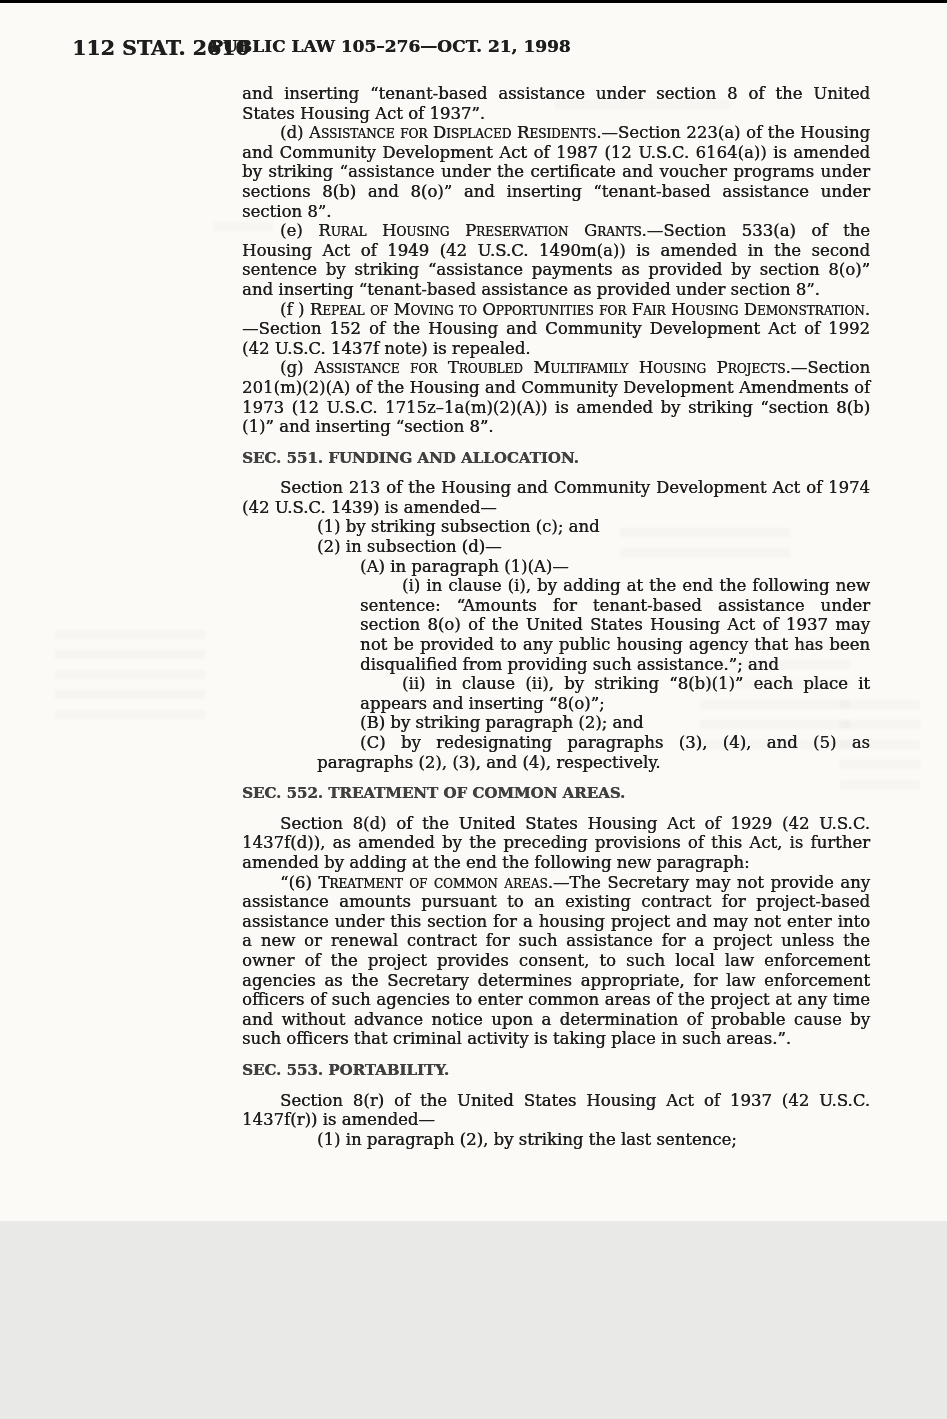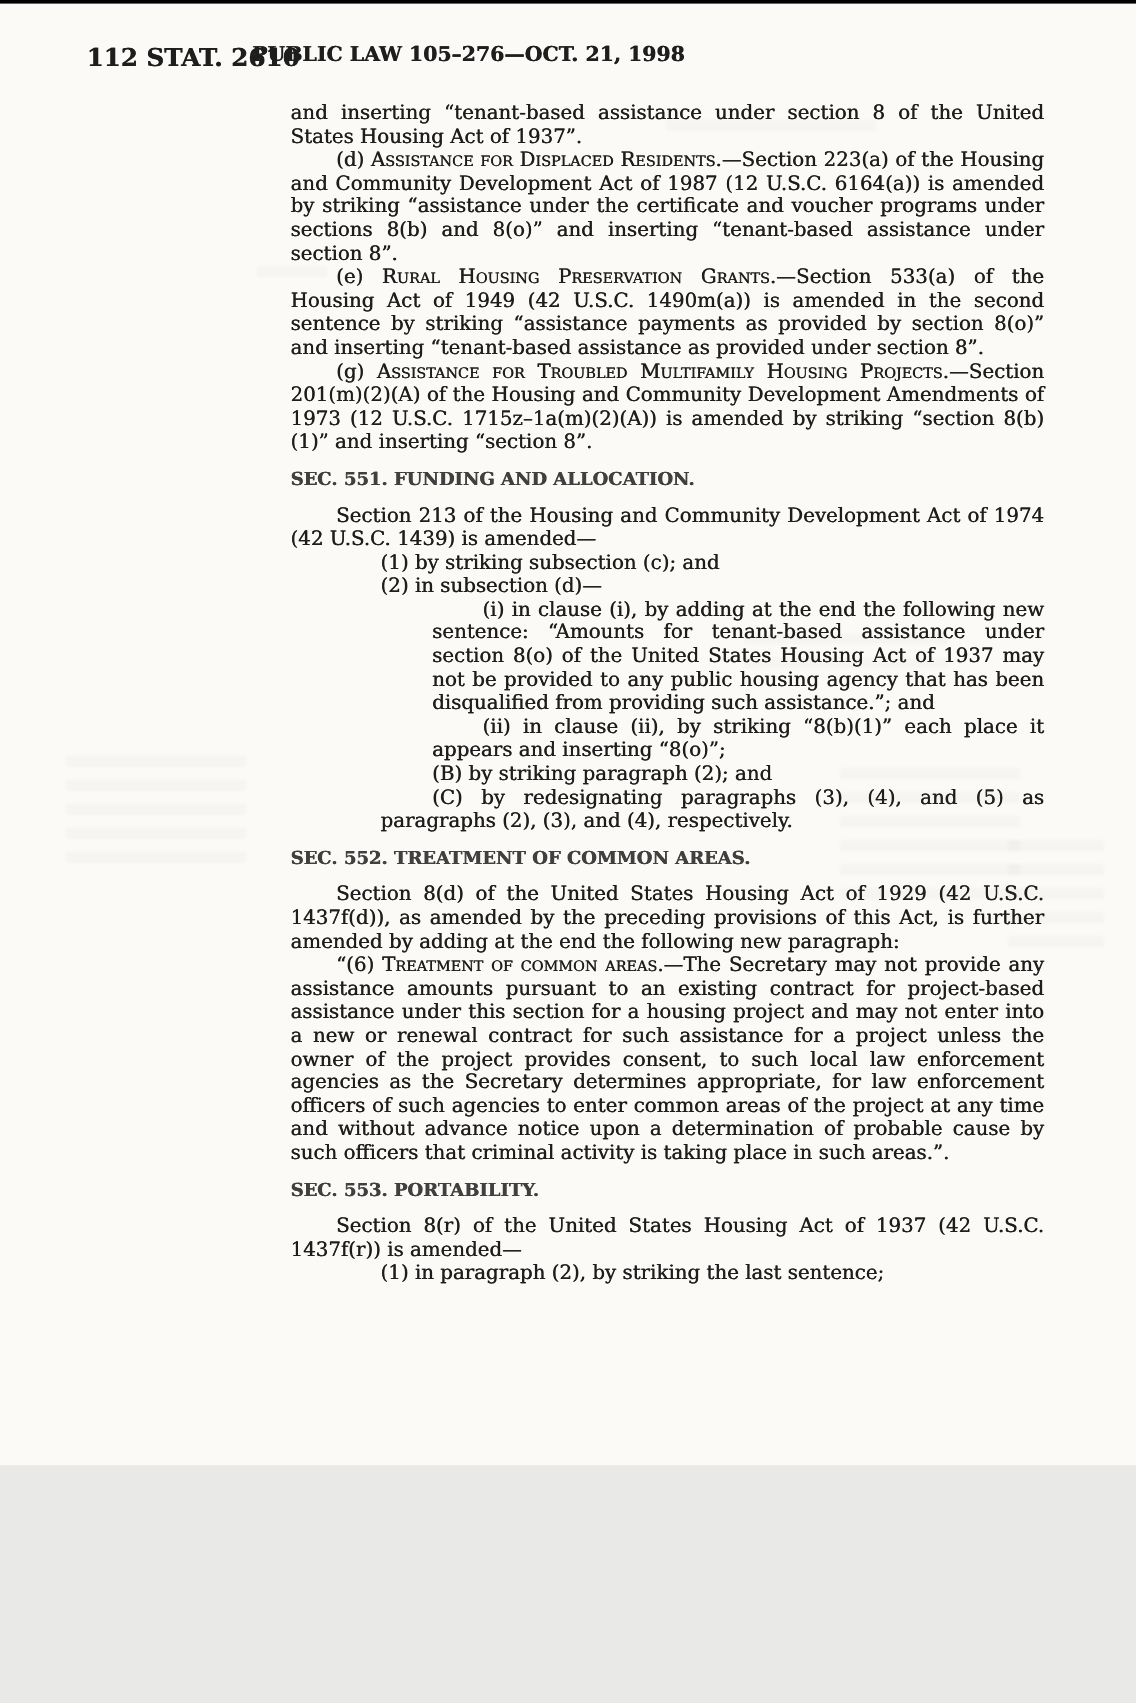--- a/index.html
+++ b/index.html
@@ -78,25 +78,27 @@
   <div class="top-edge"></div>
 
   <div class="stat-num">112 STAT. 2610</div>
 
   <div class="law-title">PUBLIC LAW 105–276—OCT. 21, 1998</div>
 
   <div class="statute-body">
       <p class="para flush"><span>and inserting “tenant-based assistance under section 8 of the United States Housing Act of 1937”.</span></p>
       <p class="para ind"><span>(d) </span><span class="sc">Assistance for Displaced Residents</span><span>.—Section 223(a) of the Housing and Community Development Act of 1987 (12 U.S.C. 6164(a)) is amended by striking “assistance under the certificate and voucher programs under sections 8(b) and 8(o)” and inserting “tenant-based assistance under section 8”.</span></p>
       <p class="para ind"><span>(e) </span><span class="sc">Rural Housing Preservation Grants</span><span>.—Section 533(a) of the Housing Act of 1949 (42 U.S.C. 1490m(a)) is amended in the second sentence by striking “assistance payments as provided by section 8(o)” and inserting “tenant-based assistance as provided under section 8”.</span></p>
+      <p class="para ind"><span>(f ) </span><span class="sc">Repeal of Moving to Opportunities for Fair Housing Demonstration</span><span>.—Section 152 of the Housing and Community Development Act of 1992 (42 U.S.C. 1437f note) is repealed.</span></p>
       <p class="para ind"><span>(g) </span><span class="sc">Assistance for Troubled Multifamily Housing Projects</span><span>.—Section 201(m)(2)(A) of the Housing and Community Development Amendments of 1973 (12 U.S.C. 1715z–1a(m)(2)(A)) is amended by striking “section 8(b)(1)” and inserting “section 8”.</span></p>
       <p class="sec-heading">SEC. 551. FUNDING AND ALLOCATION.</p>
       <p class="para ind"><span>Section 213 of the Housing and Community Development Act of 1974 (42 U.S.C. 1439) is amended—</span></p>
       <p class="para l1"><span>(1) by striking subsection (c); and</span></p>
       <p class="para l1"><span>(2) in subsection (d)—</span></p>
+      <p class="para l2"><span>(A) in paragraph (1)(A)—</span></p>
       <p class="para l3"><span>(i) in clause (i), by adding at the end the following new sentence: “Amounts for tenant-based assistance under section 8(o) of the United States Housing Act of 1937 may not be provided to any public housing agency that has been disqualified from providing such assistance.”; and</span></p>
       <p class="para l3"><span>(ii) in clause (ii), by striking “8(b)(1)” each place it appears and inserting “8(o)”;</span></p>
       <p class="para l2"><span>(B) by striking paragraph (2); and</span></p>
       <p class="para l2"><span>(C) by redesignating paragraphs (3), (4), and (5) as paragraphs (2), (3), and (4), respectively.</span></p>
       <p class="sec-heading">SEC. 552. TREATMENT OF COMMON AREAS.</p>
       <p class="para ind"><span>Section 8(d) of the United States Housing Act of 1929 (42 U.S.C. 1437f(d)), as amended by the preceding provisions of this Act, is further amended by adding at the end the following new paragraph:</span></p>
       <p class="para ind"><span>“(6) </span><span class="sc">Treatment of common areas</span><span>.—The Secretary may not provide any assistance amounts pursuant to an existing contract for project-based assistance under this section for a housing project and may not enter into a new or renewal contract for such assistance for a project unless the owner of the project provides consent, to such local law enforcement agencies as the Secretary determines appropriate, for law enforcement officers of such agencies to enter common areas of the project at any time and without advance notice upon a determination of probable cause by such officers that criminal activity is taking place in such areas.”.</span></p>
       <p class="sec-heading">SEC. 553. PORTABILITY.</p>
       <p class="para ind"><span>Section 8(r) of the United States Housing Act of 1937 (42 U.S.C. 1437f(r)) is amended—</span></p>
       <p class="para l1"><span>(1) in paragraph (2), by striking the last sentence;</span></p>

